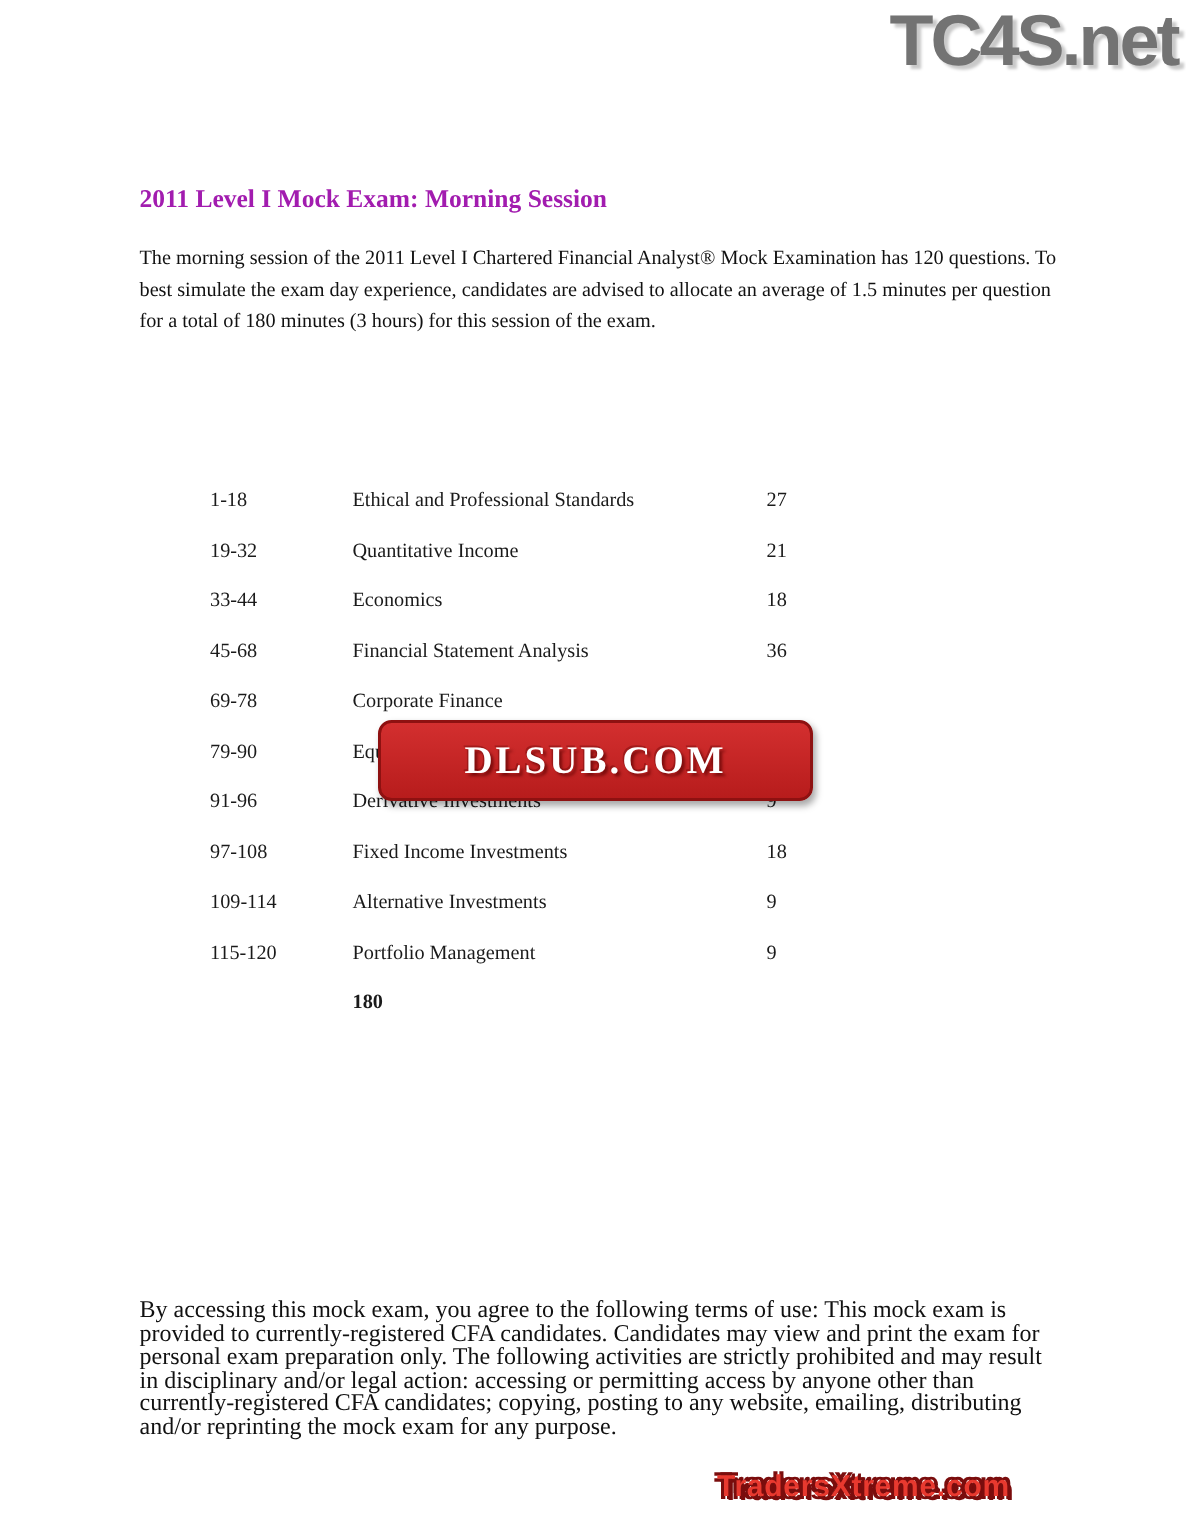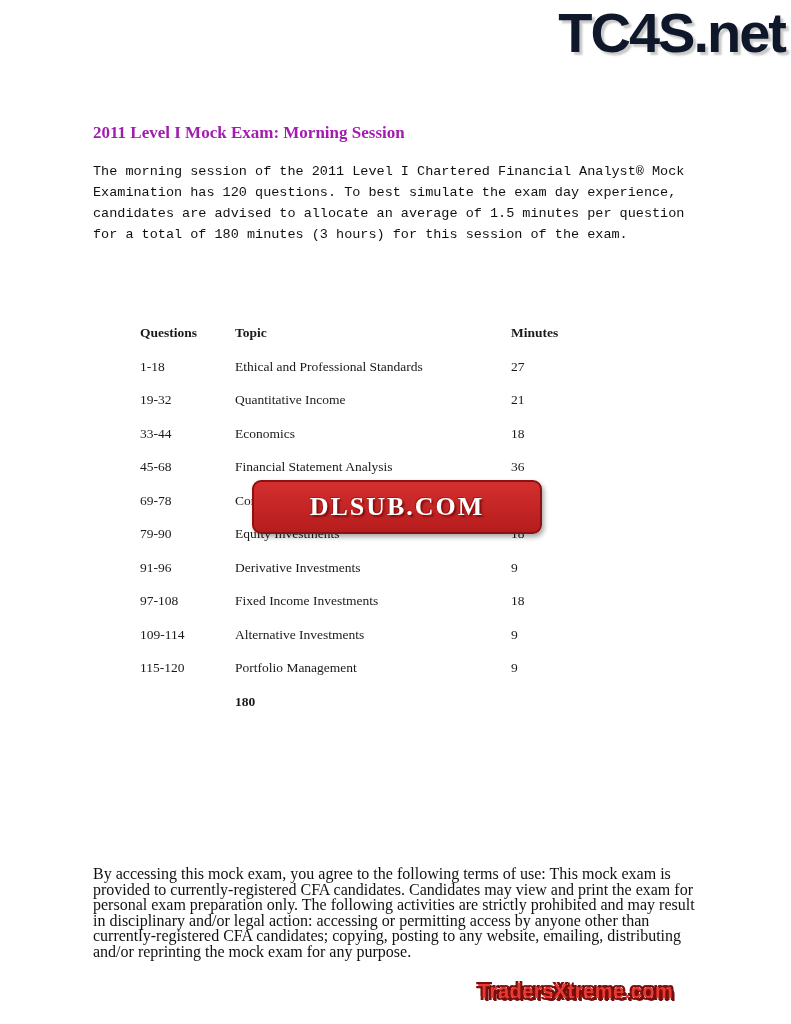--- a/index.html
+++ b/index.html
@@ -9,35 +9,34 @@
     background:#ffffff;
     overflow:hidden;
     font-family:"Liberation Serif", serif;
     color:#1a1a1a;
   }
   
   .wm-top{
     position:absolute;top:0px;right:6px;
     font-family:"Liberation Sans", sans-serif;
     font-weight:bold;
-    font-size:56px;
+    font-size:48px;
     letter-spacing:-2px;
-    color:#0f172a;
+    color:#737373;
     text-shadow:3px 3px 2px #c9c9c9;
   }
   .title{
     position:absolute;left:93px;top:123px;
     font-size:17px;font-weight:bold;
     color:#a21caf;
   }
   .intro{
     position:absolute;left:93px;top:161px;width:614px;
     font-size:13.5px;line-height:21px;
     color:#111;
-    font-family:Liberation Mono, monospace;
   }
   .exam-table{
     position:absolute;left:140px;top:325px;width:480px;
     font-size:13.5px;
   }
   .t-row{display:flex;height:33.5px;align-items:flex-start;}
   .t-row.header, .t-row.total{font-weight:bold;}
   .col-q{width:95px;}
   .col-t{width:276px;}
   .col-m{width:80px;}
@@ -79,25 +78,20 @@
 
 <div class="page">
 
   <div class="wm-top">TC4S.net</div>
 
   <div class="title">2011 Level I Mock Exam: Morning Session</div>
 
   <div class="intro">The morning session of the 2011 Level I Chartered Financial Analyst® Mock Examination has 120 questions.  To best simulate the exam day experience, candidates are advised to allocate an average of 1.5 minutes per question for a total of 180 minutes (3 hours) for this session of the exam.</div>
 
   <div class="exam-table">
-    <div class="t-row header">
-      <span class="col-q">Questions</span>
-      <span class="col-t">Topic</span>
-      <span class="col-m">Minutes</span>
-    </div>
 
     <div class="t-row">
       <span class="col-q">1-18</span>
       <span class="col-t">Ethical and Professional Standards</span>
       <span class="col-m">27</span>
     </div>
     <div class="t-row">
       <span class="col-q">19-32</span>
       <span class="col-t">Quantitative Income</span>
       <span class="col-m">21</span>

